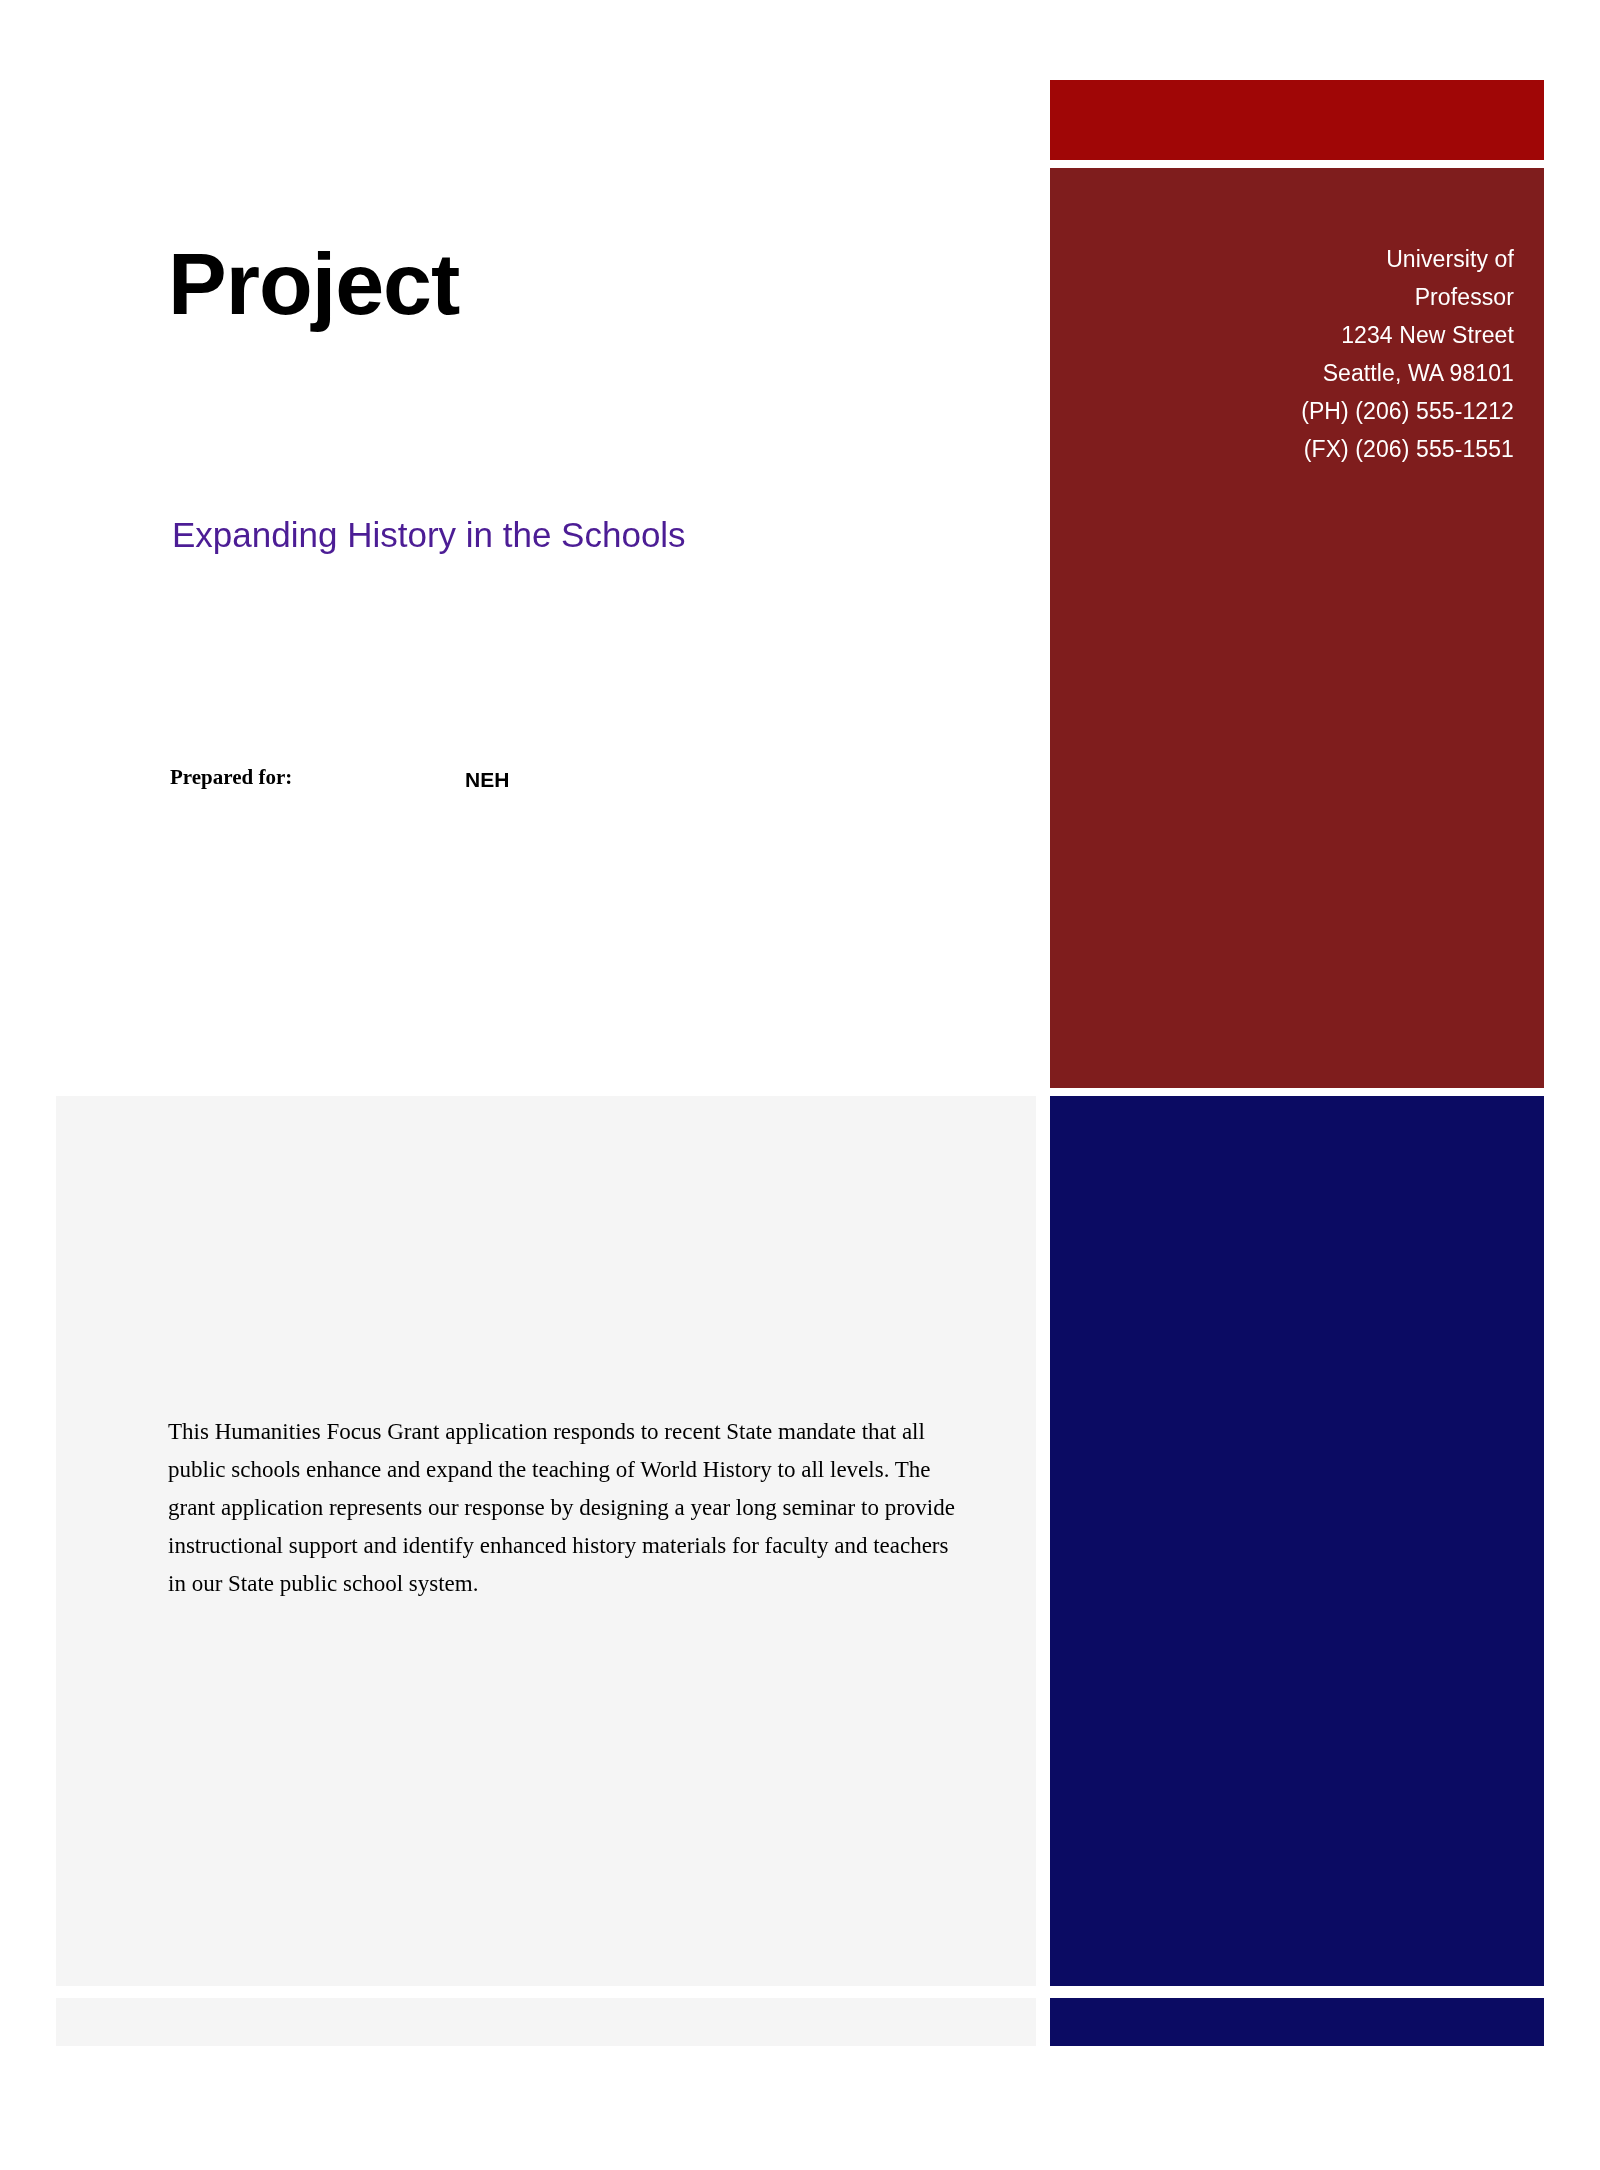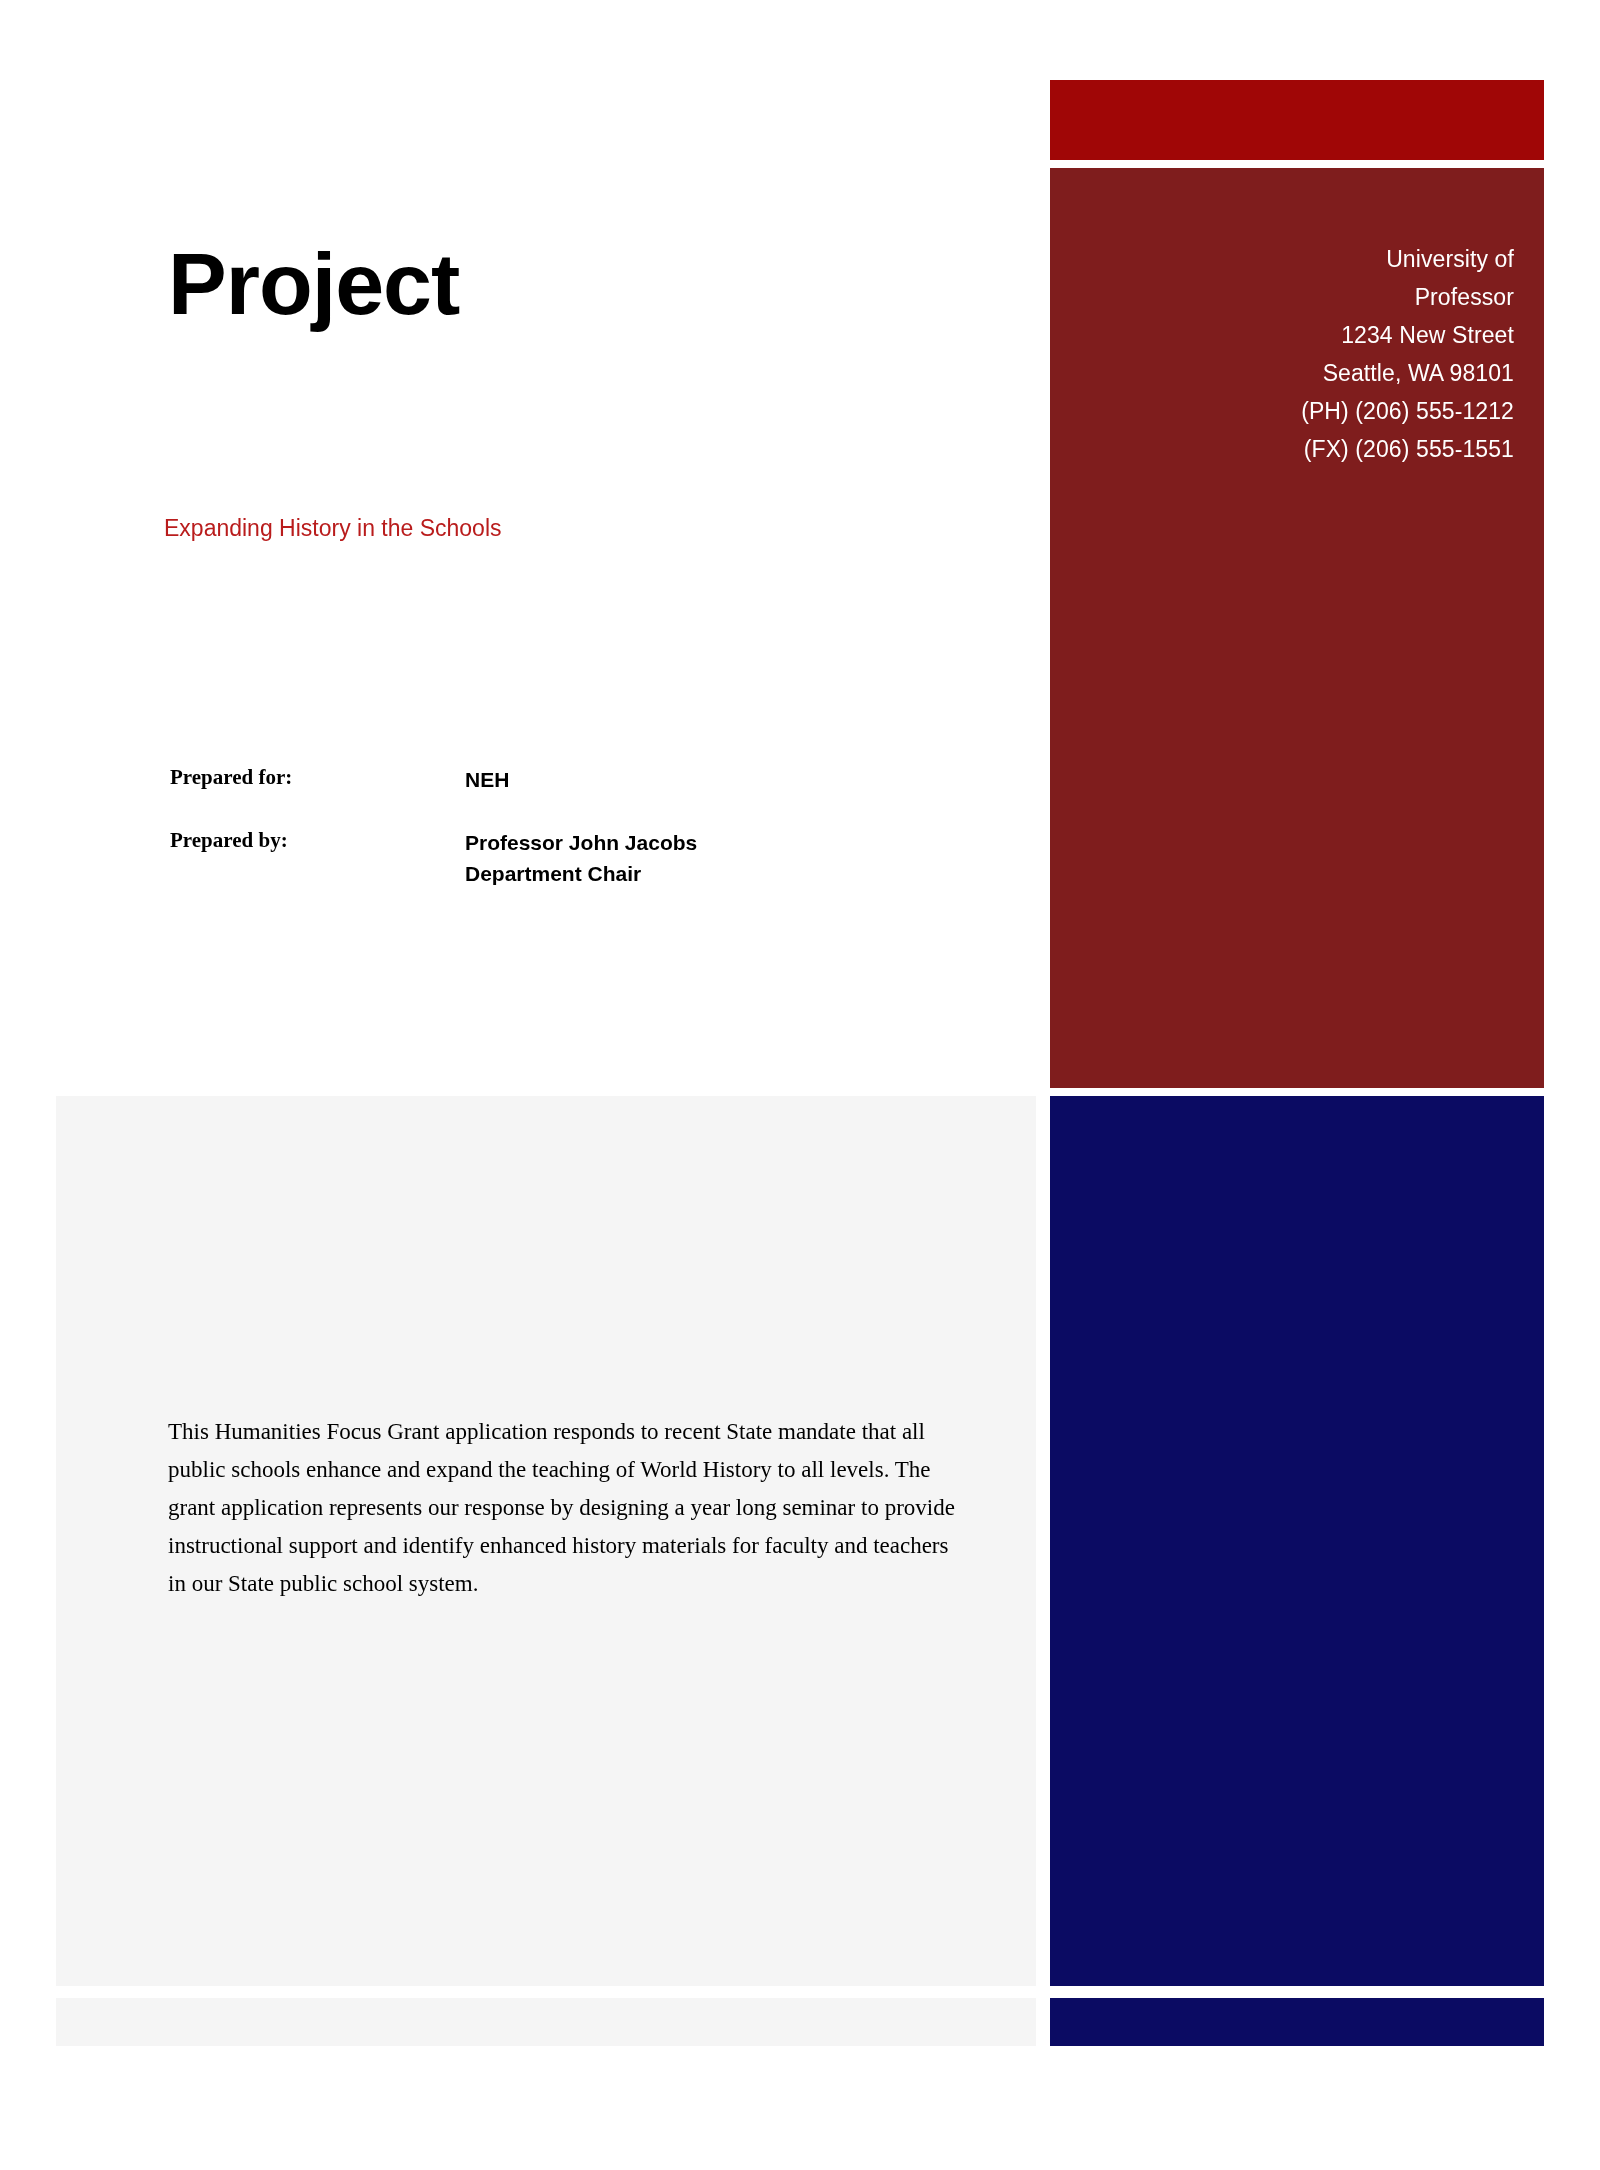--- a/index.html
+++ b/index.html
@@ -59,24 +59,24 @@
     left: 168px;
     top: 240px;
     font-size: 88px;
     font-weight: bold;
     color: #000000;
     letter-spacing: -1px;
     line-height: 1;
   }
   .subtitle {
     position: absolute;
-    left: 164px;
+    left: 172px;
     top: 515px;
-    font-size: 23px;
-    color: #b91c1c;
+    font-size: 35px;
+    color: #4c1d95;
   }
 
   .prepared-table {
     position: absolute;
     left: 170px;
     top: 765px;
     font-size: 21px;
     font-weight: bold;
     color: #000000;
   }
@@ -177,27 +177,20 @@
   <div class="title-main">Project</div>
   <div class="subtitle">Expanding History in the Schools</div>
 
   <div class="prepared-table">
     <div class="prepared-row">
       <div class="prepared-label">Prepared for:</div>
       <div>
         <span class="prepared-value-line">NEH</span>
       </div>
     </div>
-    <div class="prepared-row">
-      <div class="prepared-label">Prepared by:</div>
-      <div>
-        <span class="prepared-value-line">Professor John Jacobs</span>
-        <span class="prepared-value-line">Department Chair</span>
-      </div>
-    </div>
   </div>
 
   <div class="gray-panel"></div>
   <div class="navy-main"></div>
   <div class="gray-footer"></div>
   <div class="navy-footer"></div>
 
   <div class="desc-body">This Humanities Focus Grant application responds to recent State mandate that all public schools enhance and expand the teaching of World History to all levels. The grant application represents our response by designing a year long seminar to provide instructional support and identify enhanced history materials for faculty and teachers in our State public school system.</div>
 
 

